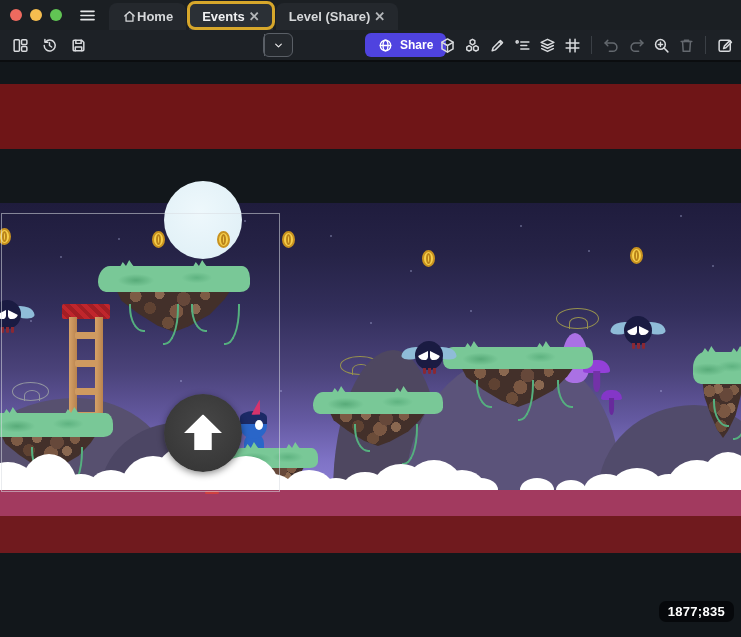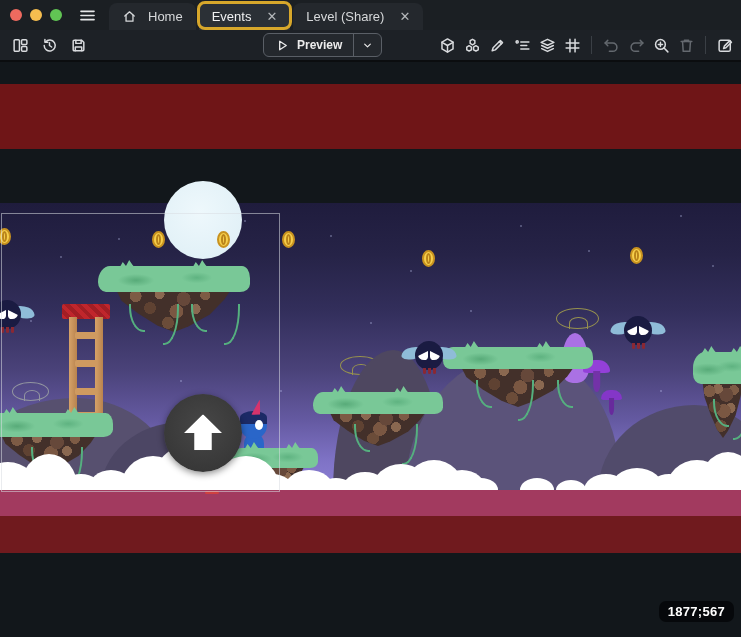--- a/index.html
+++ b/index.html
@@ -5,22 +5,22 @@
   html,body{margin:0;padding:0}
   body{width:741px;height:637px;position:relative;overflow:hidden;background:#101418;
        font-family:"Liberation Sans",sans-serif;-webkit-font-smoothing:antialiased}
   
   #titlebar{position:absolute;top:0;left:0;right:0;height:30px;background:#1b1f23;
             display:flex;align-items:center;z-index:40;border-bottom:1px solid #0c0e10}
   .lights{display:flex;gap:8px;padding:0 8px 0 10px}
   .light{width:12px;height:12px;border-radius:50%}
   .menu-btn{color:#e6e7e8;margin:0 12px 0 8px;display:flex;align-items:center}
   #tabstrip{display:flex;align-items:flex-end;height:30px;gap:3px}
-  .tab{display:flex;align-items:center;gap:11px;padding:0 13px;height:27px;background:#24282d;
-       border-radius:8px 8px 0 0;color:#d6d8da;font-size:13px;font-weight:400;position:relative;cursor:default;white-space:nowrap}
+  .tab{display:flex;align-items:center;gap:0;padding:0 13px;height:27px;background:#24282d;
+       border-radius:8px 8px 0 0;color:#d6d8da;font-size:13px;font-weight:700;position:relative;cursor:default;white-space:nowrap}
   .tab.active{background:#2b3036;color:#f0f1f2}
   .tab.hl::after{content:"";position:absolute;left:-2px;right:-2px;top:-2px;bottom:0;
        border:3px solid #d7a72b;border-radius:8px;pointer-events:none}
   .tabx{color:#b4b7ba;font-size:13px;margin-left:4px;line-height:1}
   .icon{display:inline-flex;align-items:center;justify-content:center}
   
   #toolbar{position:absolute;top:30px;left:0;right:0;height:30px;background:#1d2126;z-index:40;
            border-bottom:2px solid #0b0d0f}
   #tb-left{position:absolute;left:8px;top:3px;display:flex;gap:5px}
   .iconbtn{width:24px;height:24px;display:flex;align-items:center;justify-content:center;
@@ -167,39 +167,41 @@
         <span class="icon">
           <svg viewBox="0 0 16 16" width="17" height="17" fill="none" stroke="currentColor" stroke-width="1.4" stroke-linecap="round" stroke-linejoin="round">
             <path d="M3 4a1 1 0 0 1 1-1h7l2 2v7a1 1 0 0 1-1 1H4a1 1 0 0 1-1-1z"></path>
             <path d="M5.5 3v3h5V3"></path>
             <path d="M5 13v-3.5h6V13"></path>
           </svg>
         </span>
       </button>
     </div>
   <div id="preview-btn">
-    <span class="pv-main">
-      <span class="icon" id="pv-icon">
-          <span class="icon">
-            <svg viewBox="0 0 16 16" width="15" height="15" fill="none" stroke="currentColor" stroke-width="1.4" stroke-linecap="round" stroke-linejoin="round">
-              <path d="M5 3.5v9l7-4.5z"></path>
-            </svg>
-          </span>
-        </span>
-      <span>Preview</span>
-    </span>
     <span class="pv-split"></span>
     <span class="pv-chev" id="pv-chev">
         <span class="icon">
           <svg viewBox="0 0 16 16" width="13" height="13" fill="none" stroke="currentColor" stroke-width="1.4" stroke-linecap="round" stroke-linejoin="round">
             <path d="M4.5 6.2L8 9.7l3.5-3.5"></path>
           </svg>
         </span>
       </span>
   </div>
+  <button id="share-btn" style="background: rgb(79, 67, 223);">
+    <span class="icon" id="share-icon">
+        <span class="icon">
+          <svg viewBox="0 0 16 16" width="15" height="15" fill="none" stroke="currentColor" stroke-width="1.4" stroke-linecap="round" stroke-linejoin="round">
+            <circle cx="8" cy="8" r="5.6"></circle>
+            <path d="M2.4 8h11.2"></path>
+            <ellipse cx="8" cy="8" rx="2.6" ry="5.6"></ellipse>
+          </svg>
+        </span>
+      </span>
+    <span>Share</span>
+  </button>
   <div id="tb-right">
       <button class="iconbtn">
         <span class="icon">
           <svg viewBox="0 0 16 16" width="17" height="17" fill="none" stroke="currentColor" stroke-width="1.4" stroke-linecap="round" stroke-linejoin="round">
             <path d="M8 1.8l5.2 3v6.4L8 14.2l-5.2-3V4.8z"></path>
             <path d="M8 8l5.2-3M8 8L2.8 5M8 8v6.2"></path>
           </svg>
         </span>
       </button>
       <button class="iconbtn">
@@ -448,13 +450,13 @@
     <div class="cloudpuff" style="left: 730px; width: 40px; height: 22px; top: 408px; z-index: 7;"></div>
     <div class="abs" style="left: 0px; top: 430px; width: 741px; height: 26px; z-index: 8; background: rgb(162, 58, 95);"></div>
     <div class="abs" style="left: 0px; top: 456px; width: 741px; height: 37px; z-index: 8; background: rgb(112, 26, 30);"></div>
     <div class="abs" style="left: 205px; top: 431px; width: 14px; height: 3px; z-index: 9; background: rgb(232, 67, 47); opacity: 0.65; border-radius: 2px;"></div>
     <div class="abs frame" style="left: 1px; top: 153px; width: 277px; height: 277px; z-index: 9;"></div>
     <div class="abs jumpbtn" style="left: 164px; top: 334px; width: 78px; height: 78px; z-index: 10;">
       <div class="jump-arrow"></div>
     </div>
   </div>
 
-<div id="coords">1877;567</div>
+<div id="coords">1877;835</div>
 
 </body></html>

